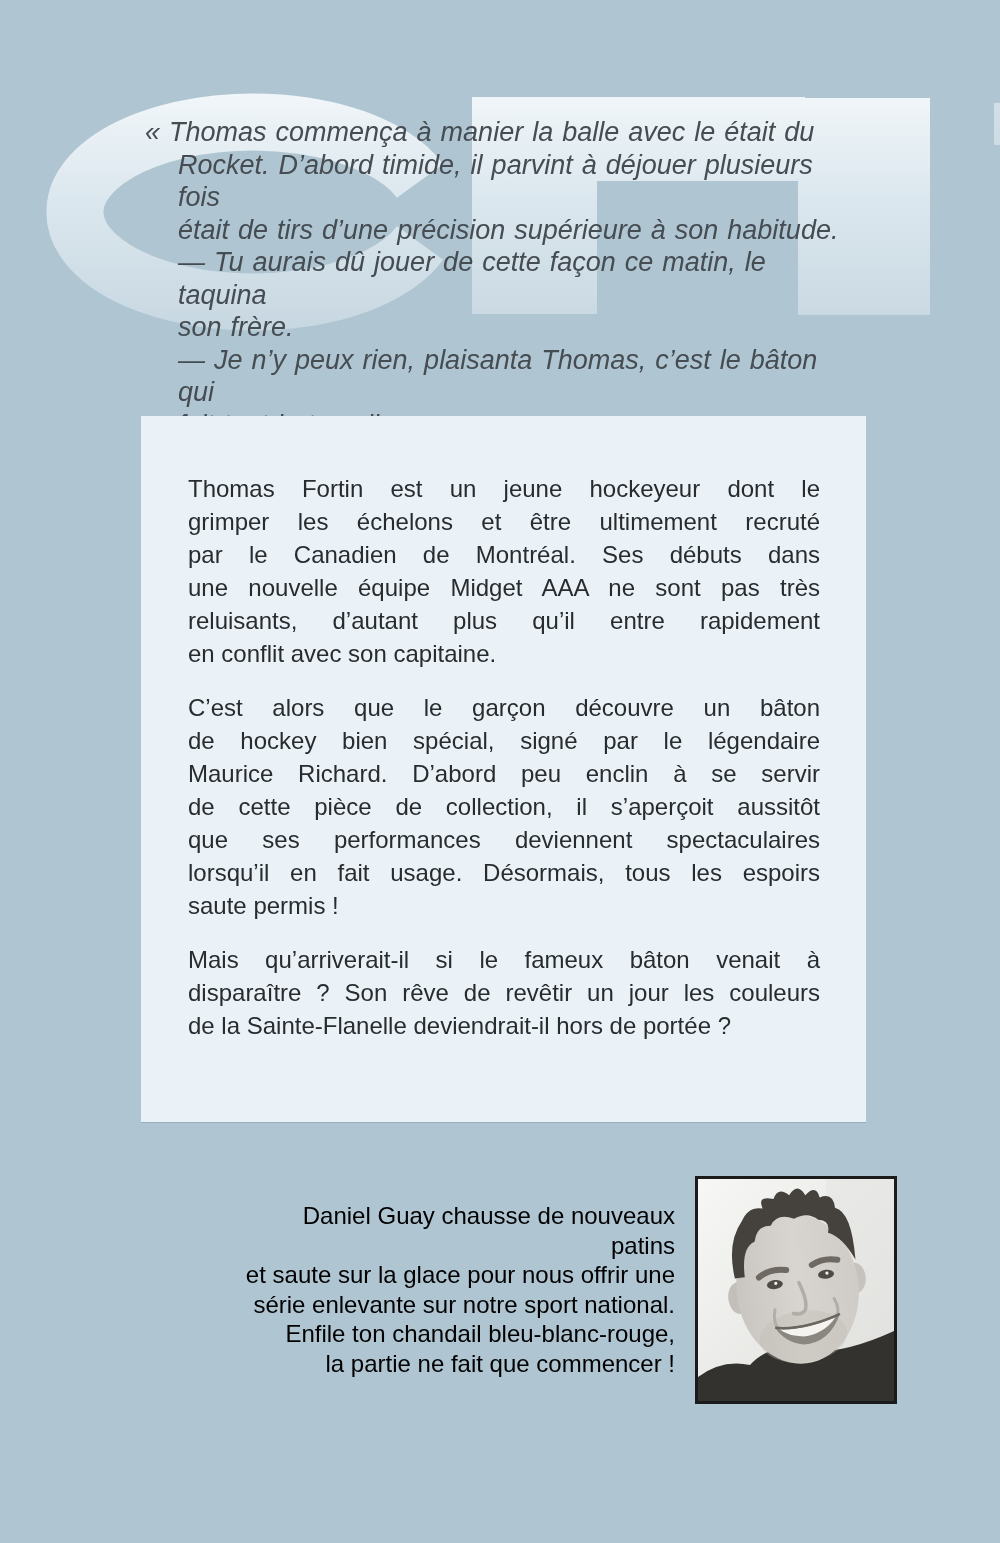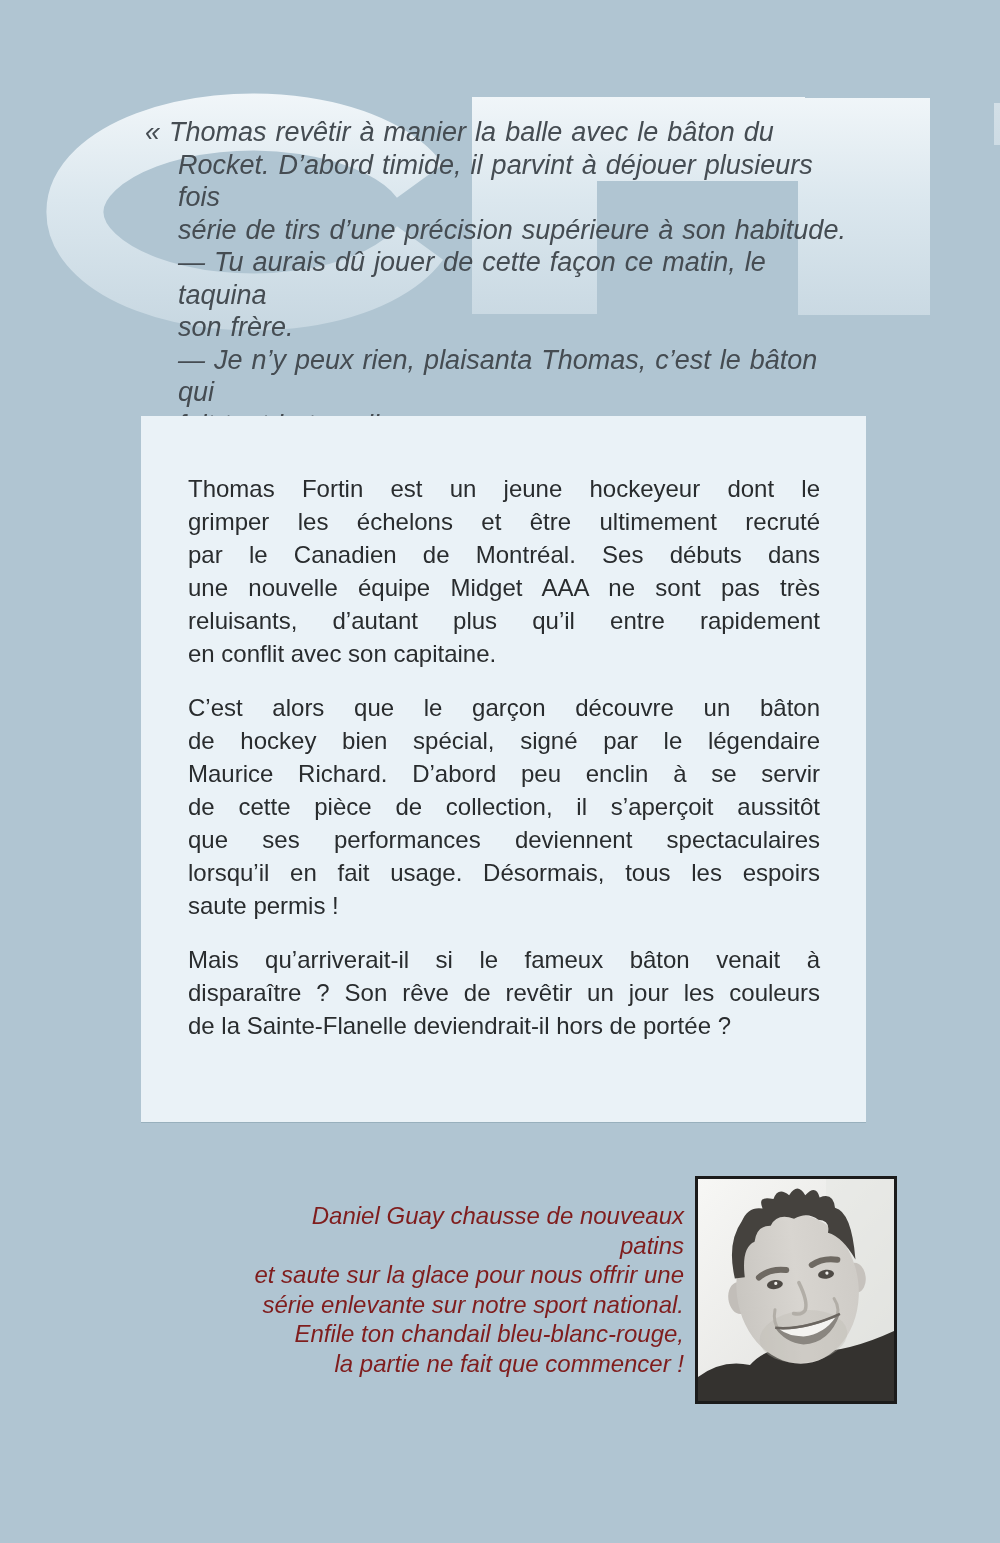--- a/index.html
+++ b/index.html
@@ -22,23 +22,23 @@
     padding:40px 46px 0 47px;
     box-shadow:0 1px 0 rgba(125,150,165,0.45);
   }
   .para {
     font-size:24px; line-height:33px; color:#292c2e;
     margin:16px 0 21px 0;
   }
   .para .j-line { text-align:justify; text-align-last:justify; }
   .para .j-line.last { text-align-last:left; }
   .author-note {
-    position:absolute; left:244px; top:1201px; width:440px;
-    text-align:right; font-style:italic;
-    font-size:24px; line-height:29.5px; color:#7f1d1d;
+    position:absolute; left:235px; top:1201px; width:440px;
+    text-align:right; 
+    font-size:24px; line-height:29.5px; color:#000000;
   }
   .author-photo {
     position:absolute; left:695px; top:1176px; width:202px; height:228px;
     border:3px solid #1b1b1b; box-sizing:border-box; background:#eceded;
   }
   .author-photo svg { display:block; width:196px; height:222px; }
 </style>
 </head>
 <body>
 
@@ -55,23 +55,23 @@
 
     <path d="M 420 181 A 178 90 0 1 0 420 243" fill="none" stroke="url(#wmg)" stroke-width="57"></path>
 
     <rect x="472" y="97" width="125" height="217" fill="url(#wmg)"></rect>
     <rect x="585" y="97" width="220" height="84" fill="url(#wmg)"></rect>
     <rect x="798" y="98" width="132" height="217" fill="url(#wmg)"></rect>
     <rect x="994" y="103" width="6" height="42" fill="url(#wmg)" opacity="0.55"></rect>
   </svg>
 
   <div class="quote-block">
-      <div class="q-line">« Thomas revêtir à manier la balle avec le bâton du</div>
+      <div class="q-line">« Thomas commença à manier la balle avec le était du</div>
       <div class="q-line">Rocket. D’abord timide, il parvint à déjouer plusieurs fois</div>
-      <div class="q-line">série de tirs d’une précision supérieure à son habitude.</div>
+      <div class="q-line">était de tirs d’une précision supérieure à son habitude.</div>
       <div class="q-line">— Tu aurais dû jouer de cette façon ce matin, le taquina</div>
       <div class="q-line">son frère.</div>
       <div class="q-line">— Je n’y peux rien, plaisanta Thomas, c’est le bâton qui</div>
       <div class="q-line last">fait tout le travail. »</div>
     </div>
 
   <div class="synopsis-box">
     <div class="para">
         <div class="j-line">Thomas Fortin est un jeune hockeyeur dont le</div>
         <div class="j-line">grimper les échelons et être ultimement recruté</div>

